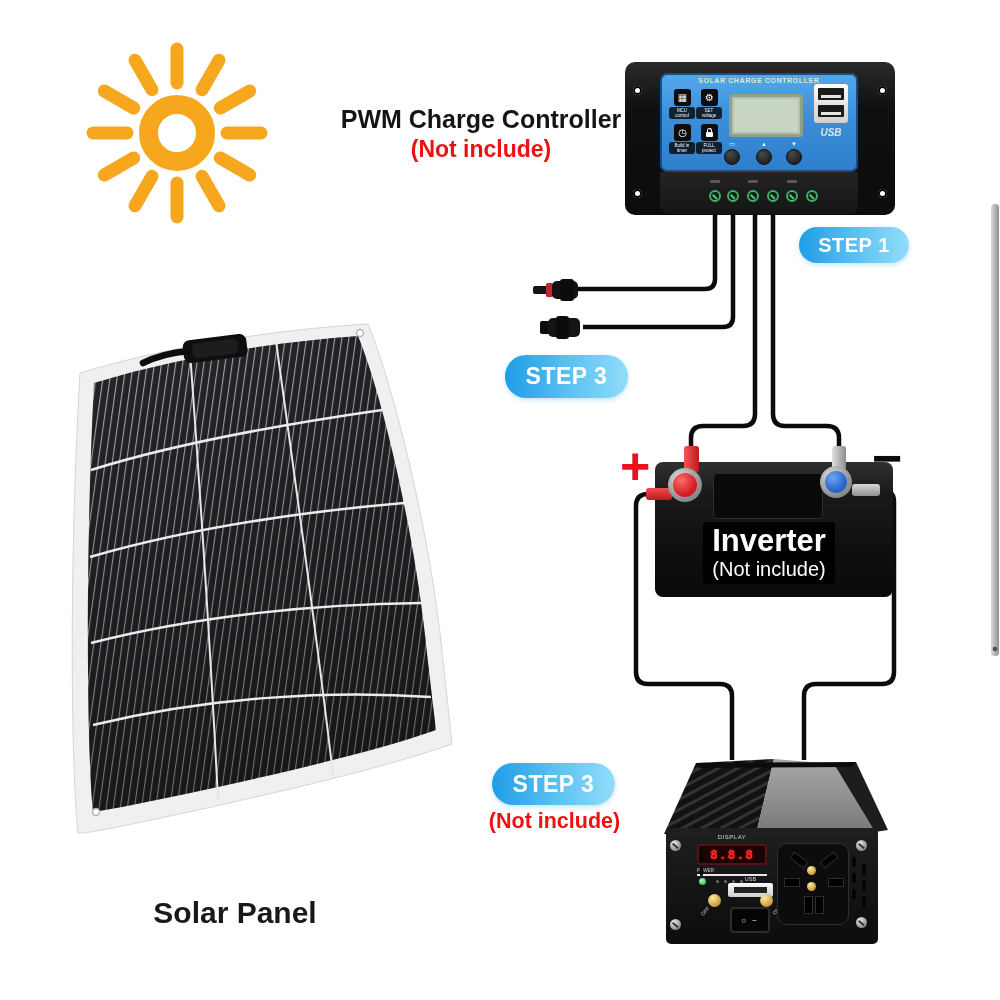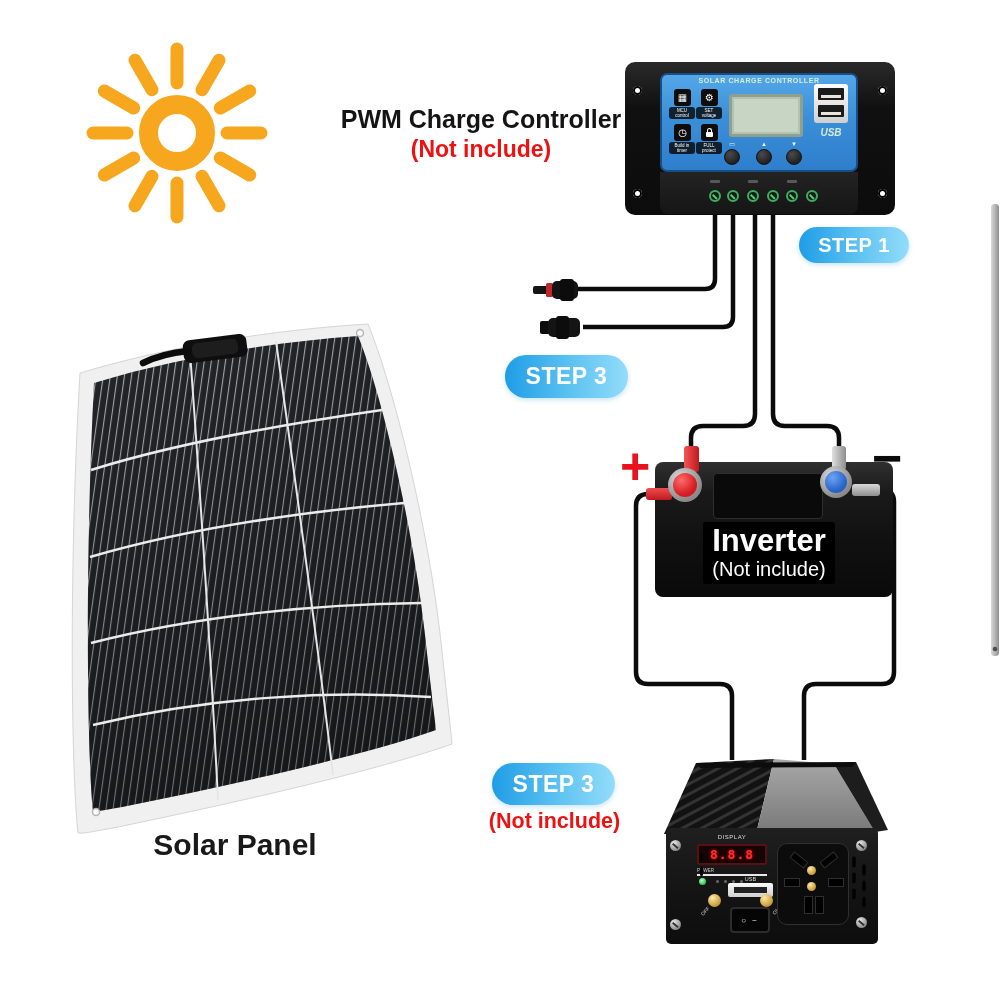--- a/index.html
+++ b/index.html
@@ -353,15 +353,15 @@
       <div class="abs vent" style="left:34px;top:38px;height:10px;width:3px;"></div>
       <div class="abs vent" style="left:186px;top:28px;"></div>
       <div class="abs vent" style="left:186px;top:44px;"></div>
       <div class="abs vent" style="left:186px;top:60px;"></div>
       <div class="abs vent" style="left:196px;top:36px;"></div>
       <div class="abs vent" style="left:196px;top:52px;"></div>
       <div class="abs vent" style="left:196px;top:68px;"></div>
     </div>
   </div>
 
-  <div class="abs" style="left:110px;top:828px;width:250px;text-align:center;font-size:30px;font-weight:600;color:#191919;">Solar Panel</div>
+  <div class="abs" style="left:110px;top:896px;width:250px;text-align:center;font-size:30px;font-weight:600;color:#191919;">Solar Panel</div>
 
 </div>
 
 </body></html>

